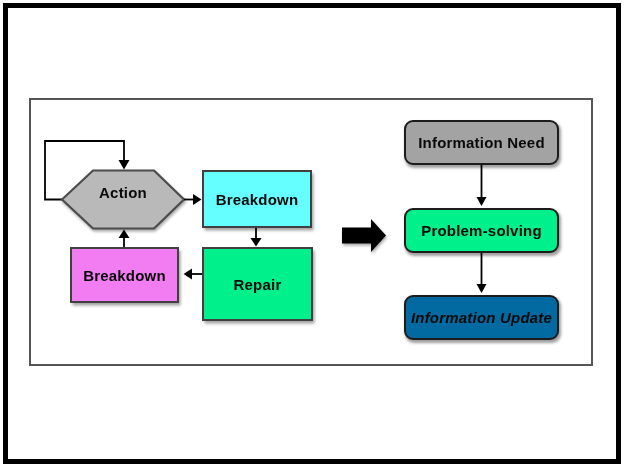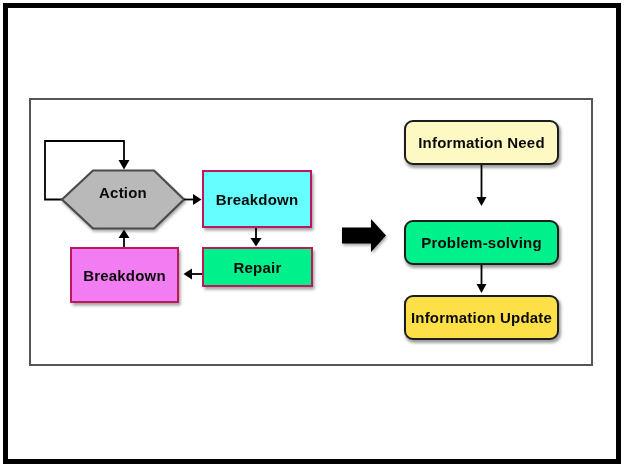--- a/index.html
+++ b/index.html
@@ -43,41 +43,41 @@
     align-items: center;
     justify-content: center;
     box-sizing: border-box;
     font-weight: bold;
     font-size: 15px;
     color: #0a0a0a;
     letter-spacing: 0.2px;
     text-align: center;
   }
   .node.rect {
-    border: 2px solid #be185d;
+    border: 2px solid #404040;
     box-shadow: 1.5px 2.5px 3px rgba(0,0,0,0.38);
     align-items: center;
   }
   .node.rounded {
     border: 2px solid #1c1c1c;
     border-radius: 9px;
     box-shadow: 1.5px 2.5px 3px rgba(0,0,0,0.38);
   }
   .node.hex-label {
     background: transparent !important;
     border: none;
     box-shadow: none;
   }
   
   .pos-breakdown   { left: 202px; top: 170px; width: 110px; height: 58px; }
-  .pos-repair      { left: 202px; top: 247px; width: 111px; height: 40px; }
+  .pos-repair      { left: 202px; top: 247px; width: 111px; height: 74px; }
   .pos-reflection  { left: 70px;  top: 247px; width: 109px; height: 56px; }
   .pos-action      { left: 62px;  top: 170px; width: 122px; height: 45px; }
   .pos-info-need   { left: 404px; top: 120px; width: 155px; height: 45px; }
-  .pos-problem     { left: 404px; top: 220px; width: 155px; height: 45px; }
+  .pos-problem     { left: 404px; top: 208px; width: 155px; height: 45px; }
   .pos-info-update { left: 404px; top: 295px; width: 155px; height: 45px; }
   .hex-shape { filter: drop-shadow(1.5px 2.5px 1.5px rgba(0,0,0,0.35)); }
   .big-arrow { filter: drop-shadow(1.5px 2.5px 1.5px rgba(0,0,0,0.35)); }
   .flow-line { stroke: #000000; stroke-width: 1.8; fill: none; }
   .flow-head { fill: #000000; stroke: none; }
 </style>
 </head>
 <body>
 
 <div class="canvas">
@@ -122,25 +122,25 @@
     </div>
 
     <div class="node rect pos-repair" style="background-color: rgb(0, 240, 140);">
       <span>Repair</span>
     </div>
 
     <div class="node rect pos-reflection" style="background-color: rgb(242, 125, 242);">
       <span>Breakdown</span>
     </div>
 
-    <div class="node rounded pos-info-need" style="background-color: #fef9c3;">
+    <div class="node rounded pos-info-need" style="background-color: #a3a3a3;">
       <span>Information Need</span>
     </div>
 
     <div class="node rounded pos-problem" style="background-color: rgb(0, 240, 140);">
       <span>Problem-solving</span>
     </div>
 
-    <div class="node rounded pos-info-update" style="background-color: #fde047;">
+    <div class="node rounded pos-info-update" style="background-color: #0369a1; font-style: italic;">
       <span>Information Update</span>
     </div>
   </div>
 </div>
 
 </body></html>

